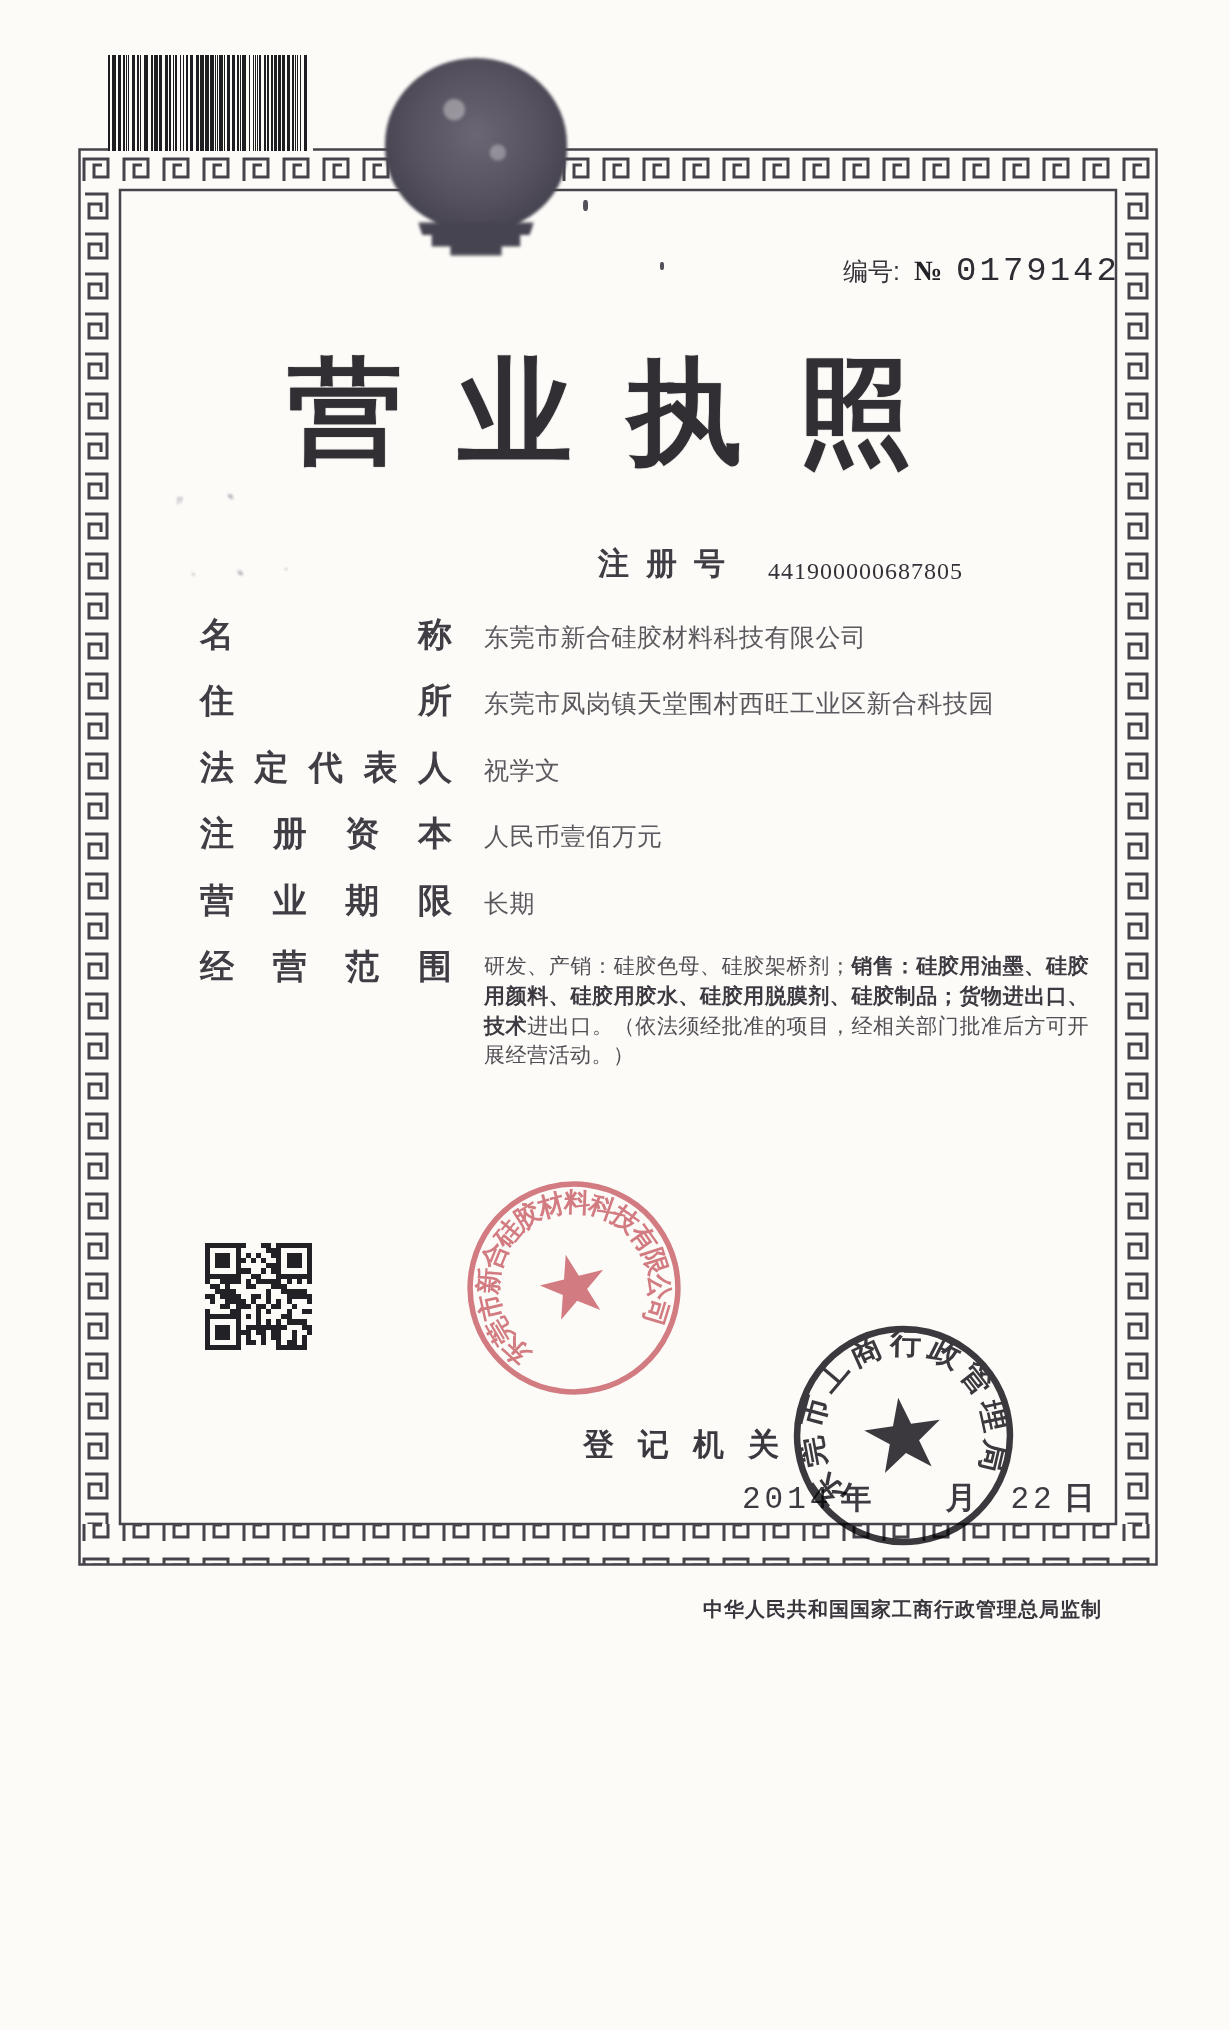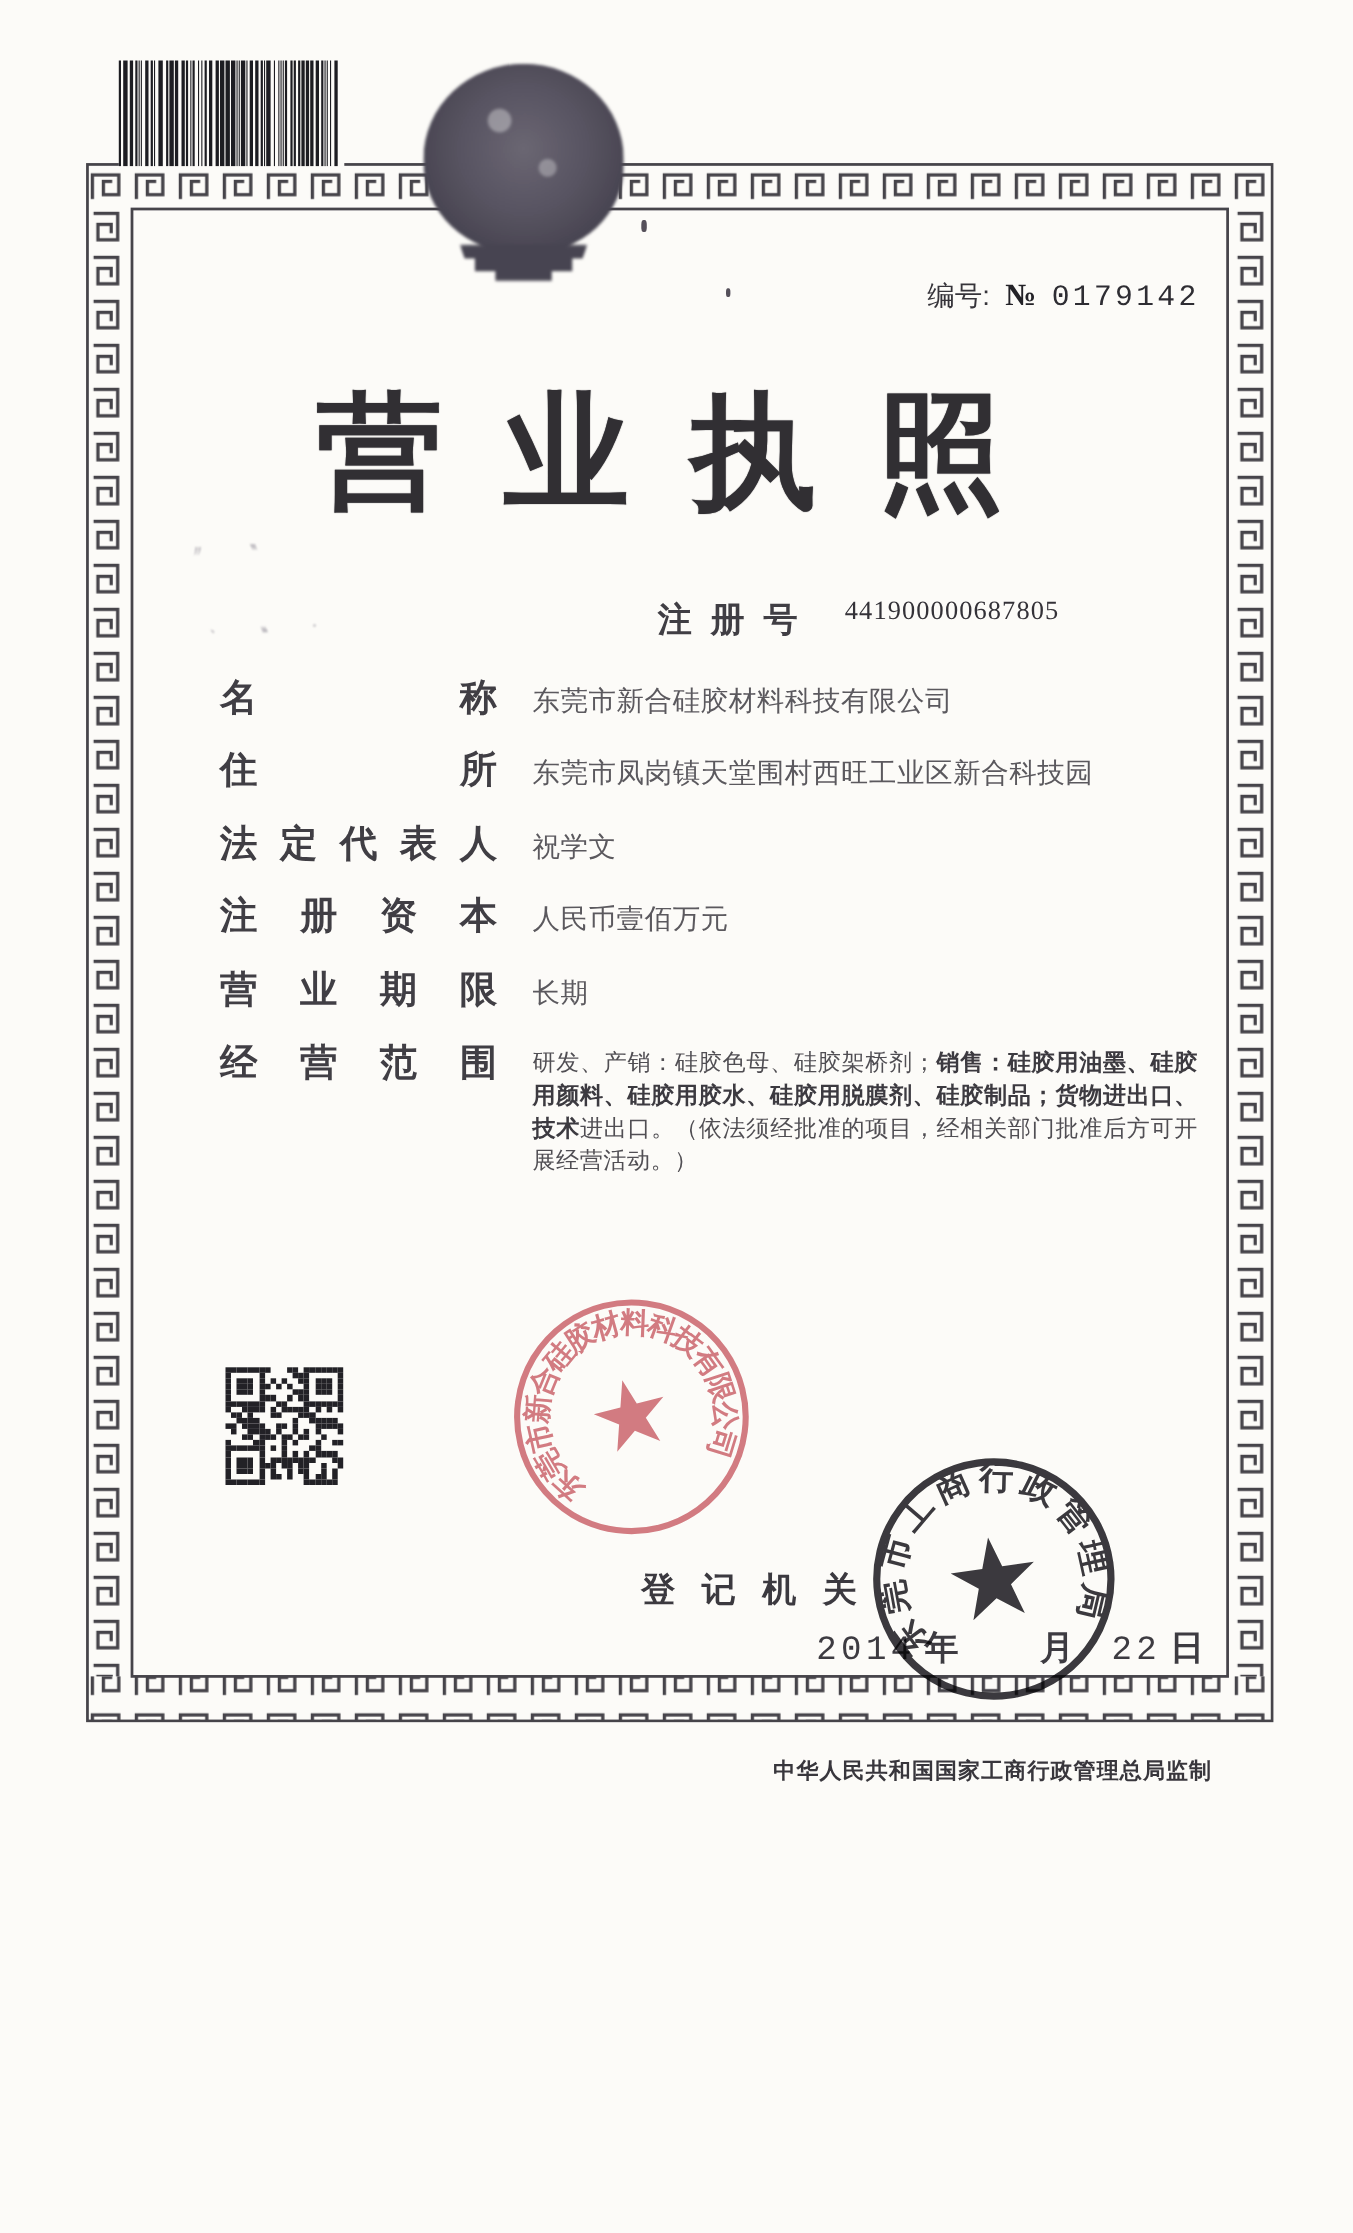--- a/index.html
+++ b/index.html
@@ -21,28 +21,28 @@
             radial-gradient(circle at 62% 55%, rgba(250,250,250,.3) 0 5%, transparent 6%),
             radial-gradient(circle at 50% 45%, #6b6773 0%, #595562 45%, #4b4854 72%, #413e49 100%);
           filter:blur(1.6px) contrast(1.05);}
   .emblem::after{content:"";position:absolute;left:18%;bottom:-26px;width:64%;height:34px;
           background:#4a4753;filter:blur(1.4px);
           clip-path:polygon(0 0,100% 0,96% 38%,88% 38%,88% 72%,72% 72%,72% 100%,28% 100%,28% 72%,12% 72%,12% 38%,4% 38%);}
   
   .serial{position:absolute;left:843px;top:252px;display:flex;align-items:baseline;gap:14px;z-index:3;}
   .serial .lab{font-size:25px;color:#36343a;font-family:"Liberation Sans",sans-serif;}
   .serial .sym{font-size:28px;font-weight:bold;color:#232227;}
-  .serial .num{font-size:27px;letter-spacing:3px;color:#2e2d33;font-family:"Liberation Mono","DejaVu Sans Mono",monospace;}
+  .serial .num{font-size:34px;letter-spacing:3px;color:#2e2d33;font-family:"Liberation Mono","DejaVu Sans Mono",monospace;}
   
   .license-title{position:absolute;left:288px;top:338px;width:700px;font-size:114px;line-height:1.3;
           font-weight:bold;letter-spacing:56px;white-space:nowrap;color:#312f33;
           font-family:"Liberation Sans","DejaVu Sans",sans-serif;
           text-shadow:0 0 1px #4a484c;z-index:3;}
   
-  .regline{position:absolute;left:598px;top:543px;display:flex;align-items:flex-start;gap:26px;z-index:3;}
+  .regline{position:absolute;left:598px;top:543px;display:flex;align-items:flex-end;gap:26px;z-index:3;}
   .regline .lab{font-size:31px;letter-spacing:17px;color:#403e44;font-weight:bold;}
   .regline .num{font-size:24px;letter-spacing:1px;color:#343238;}
   
   .fields{position:absolute;left:200px;top:616px;width:890px;z-index:2;}
   .frow{position:relative;display:flex;align-items:flex-start;margin-bottom:29px;}
   .frow .flab{width:252px;min-width:252px;font-size:34px;font-weight:bold;color:#403e44;
           text-align:justify;text-align-last:justify;line-height:1.1;}
   .frow .fval{margin-left:32px;font-size:25px;color:#5b595e;padding-top:7px;line-height:1.2;
           letter-spacing:.5px;}
   .frow.scope .fval{font-size:21px;line-height:1.42;padding-top:4px;width:605px;color:#504e53;text-align:justify;}

